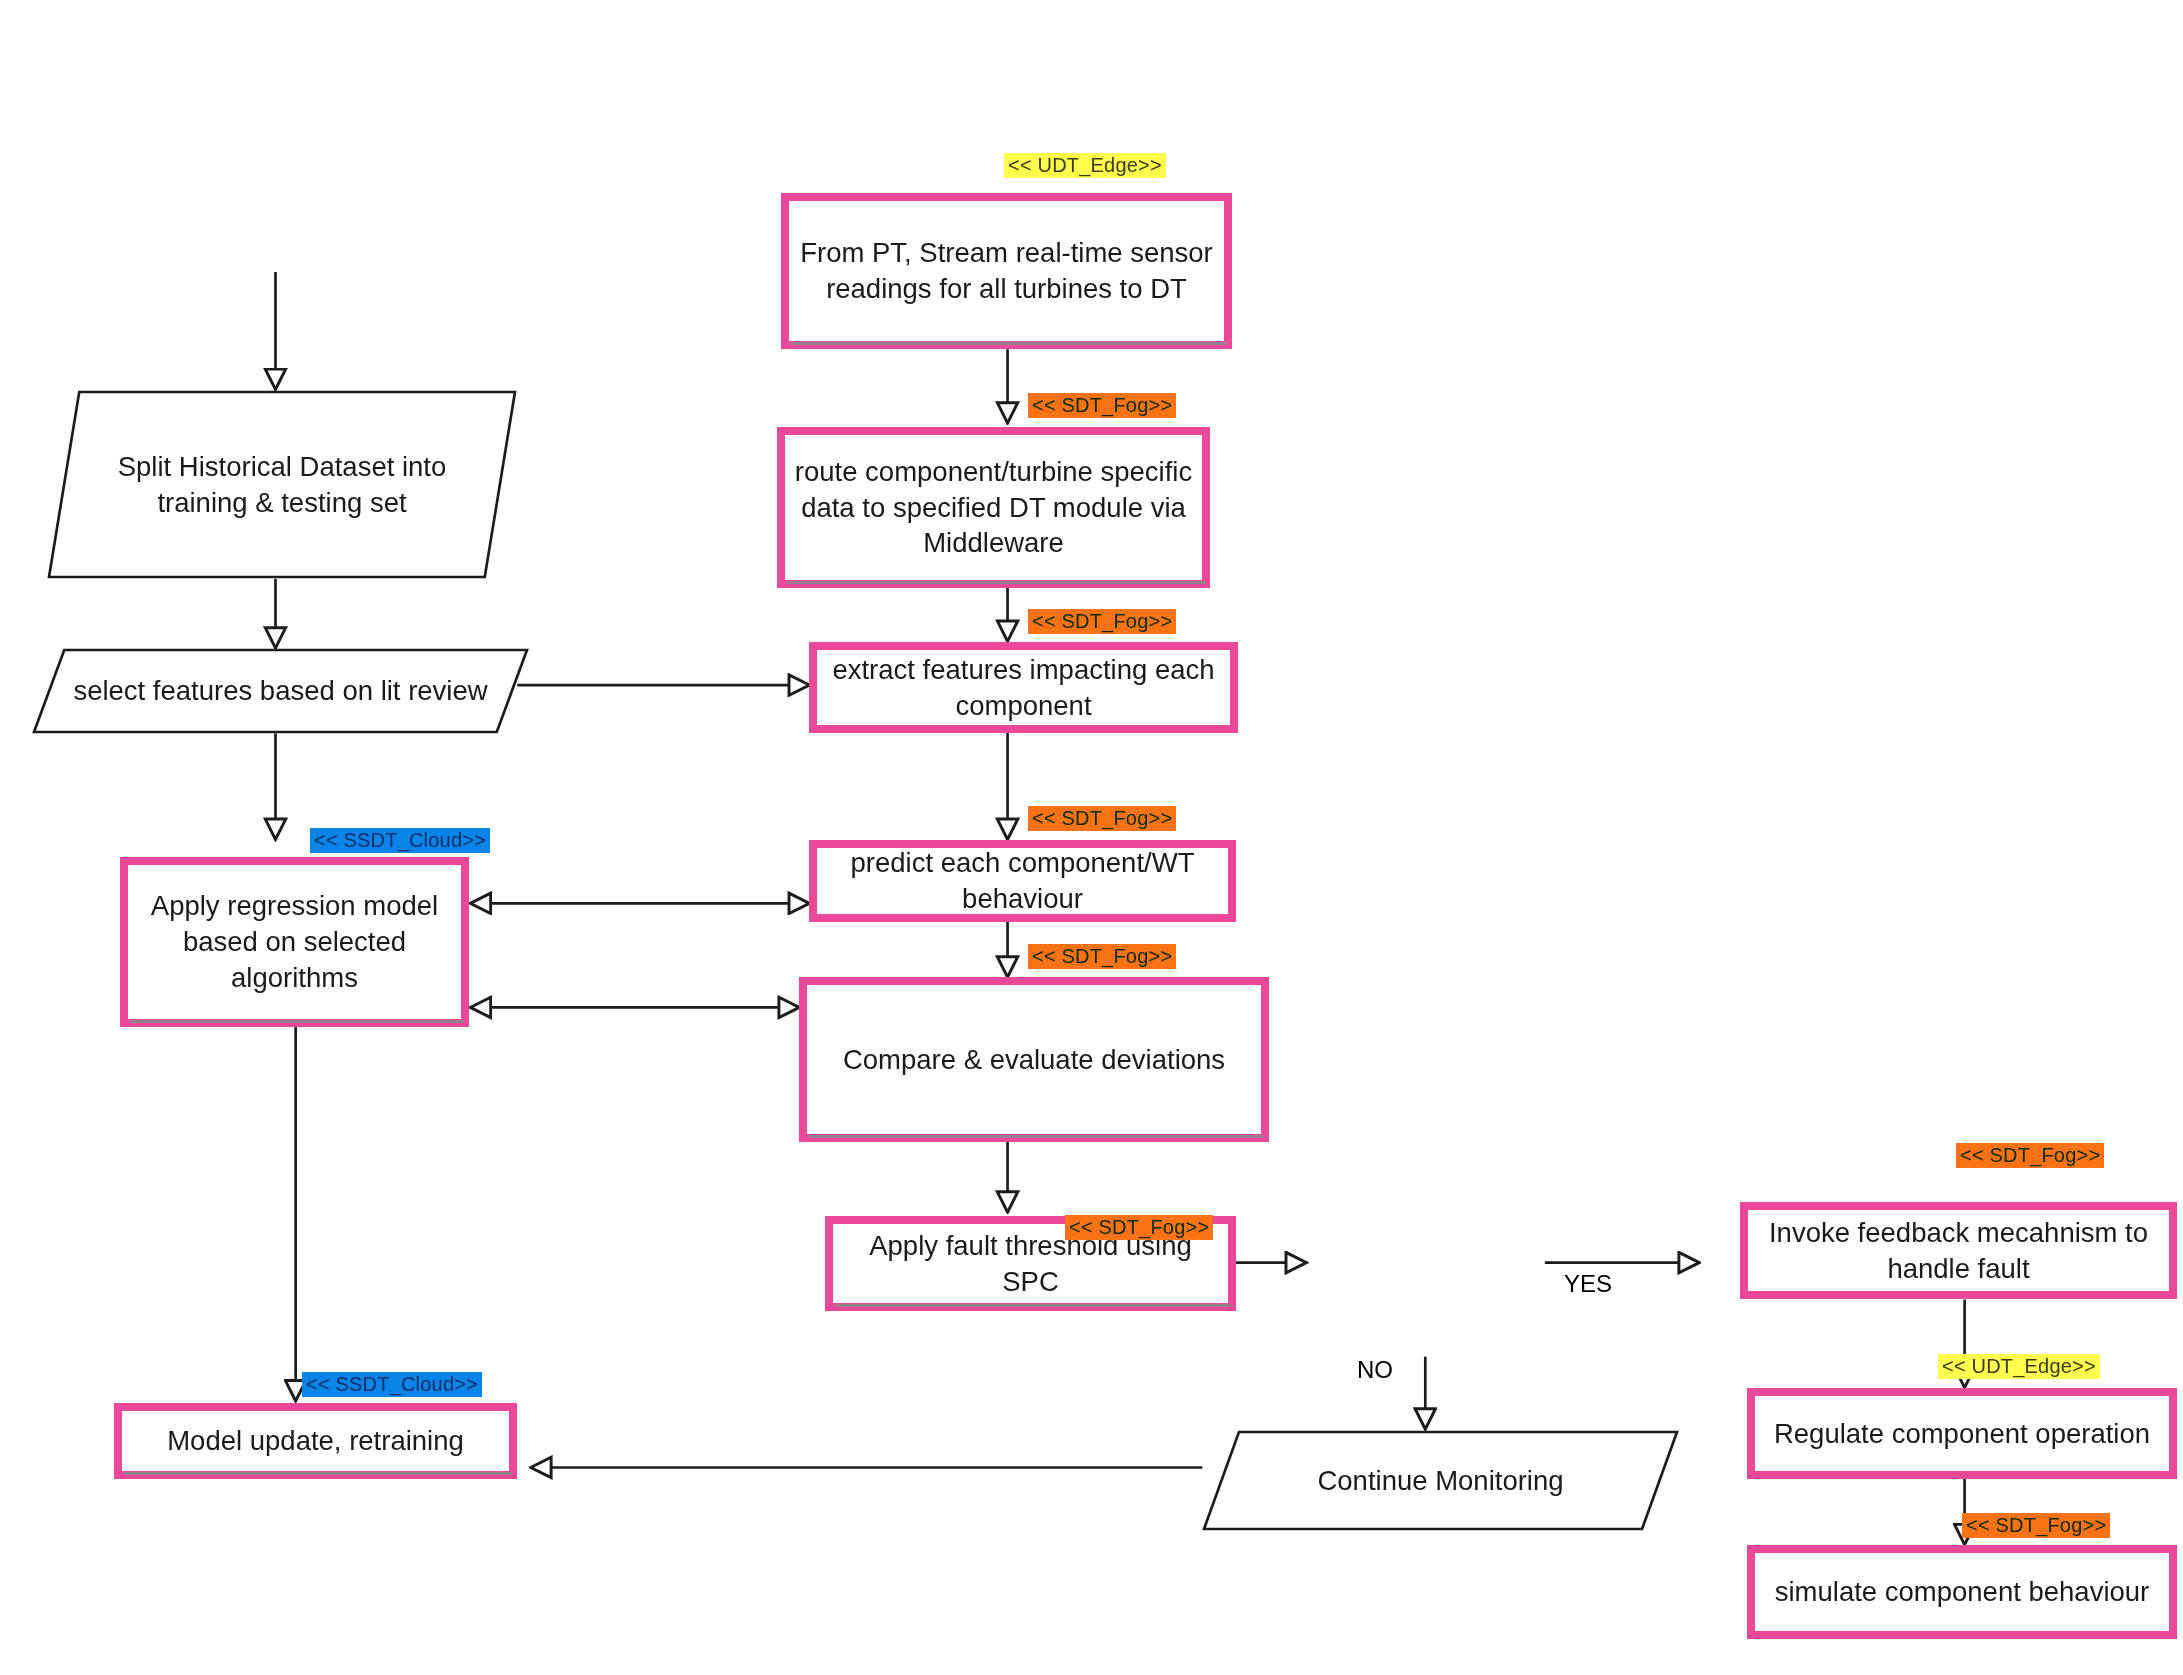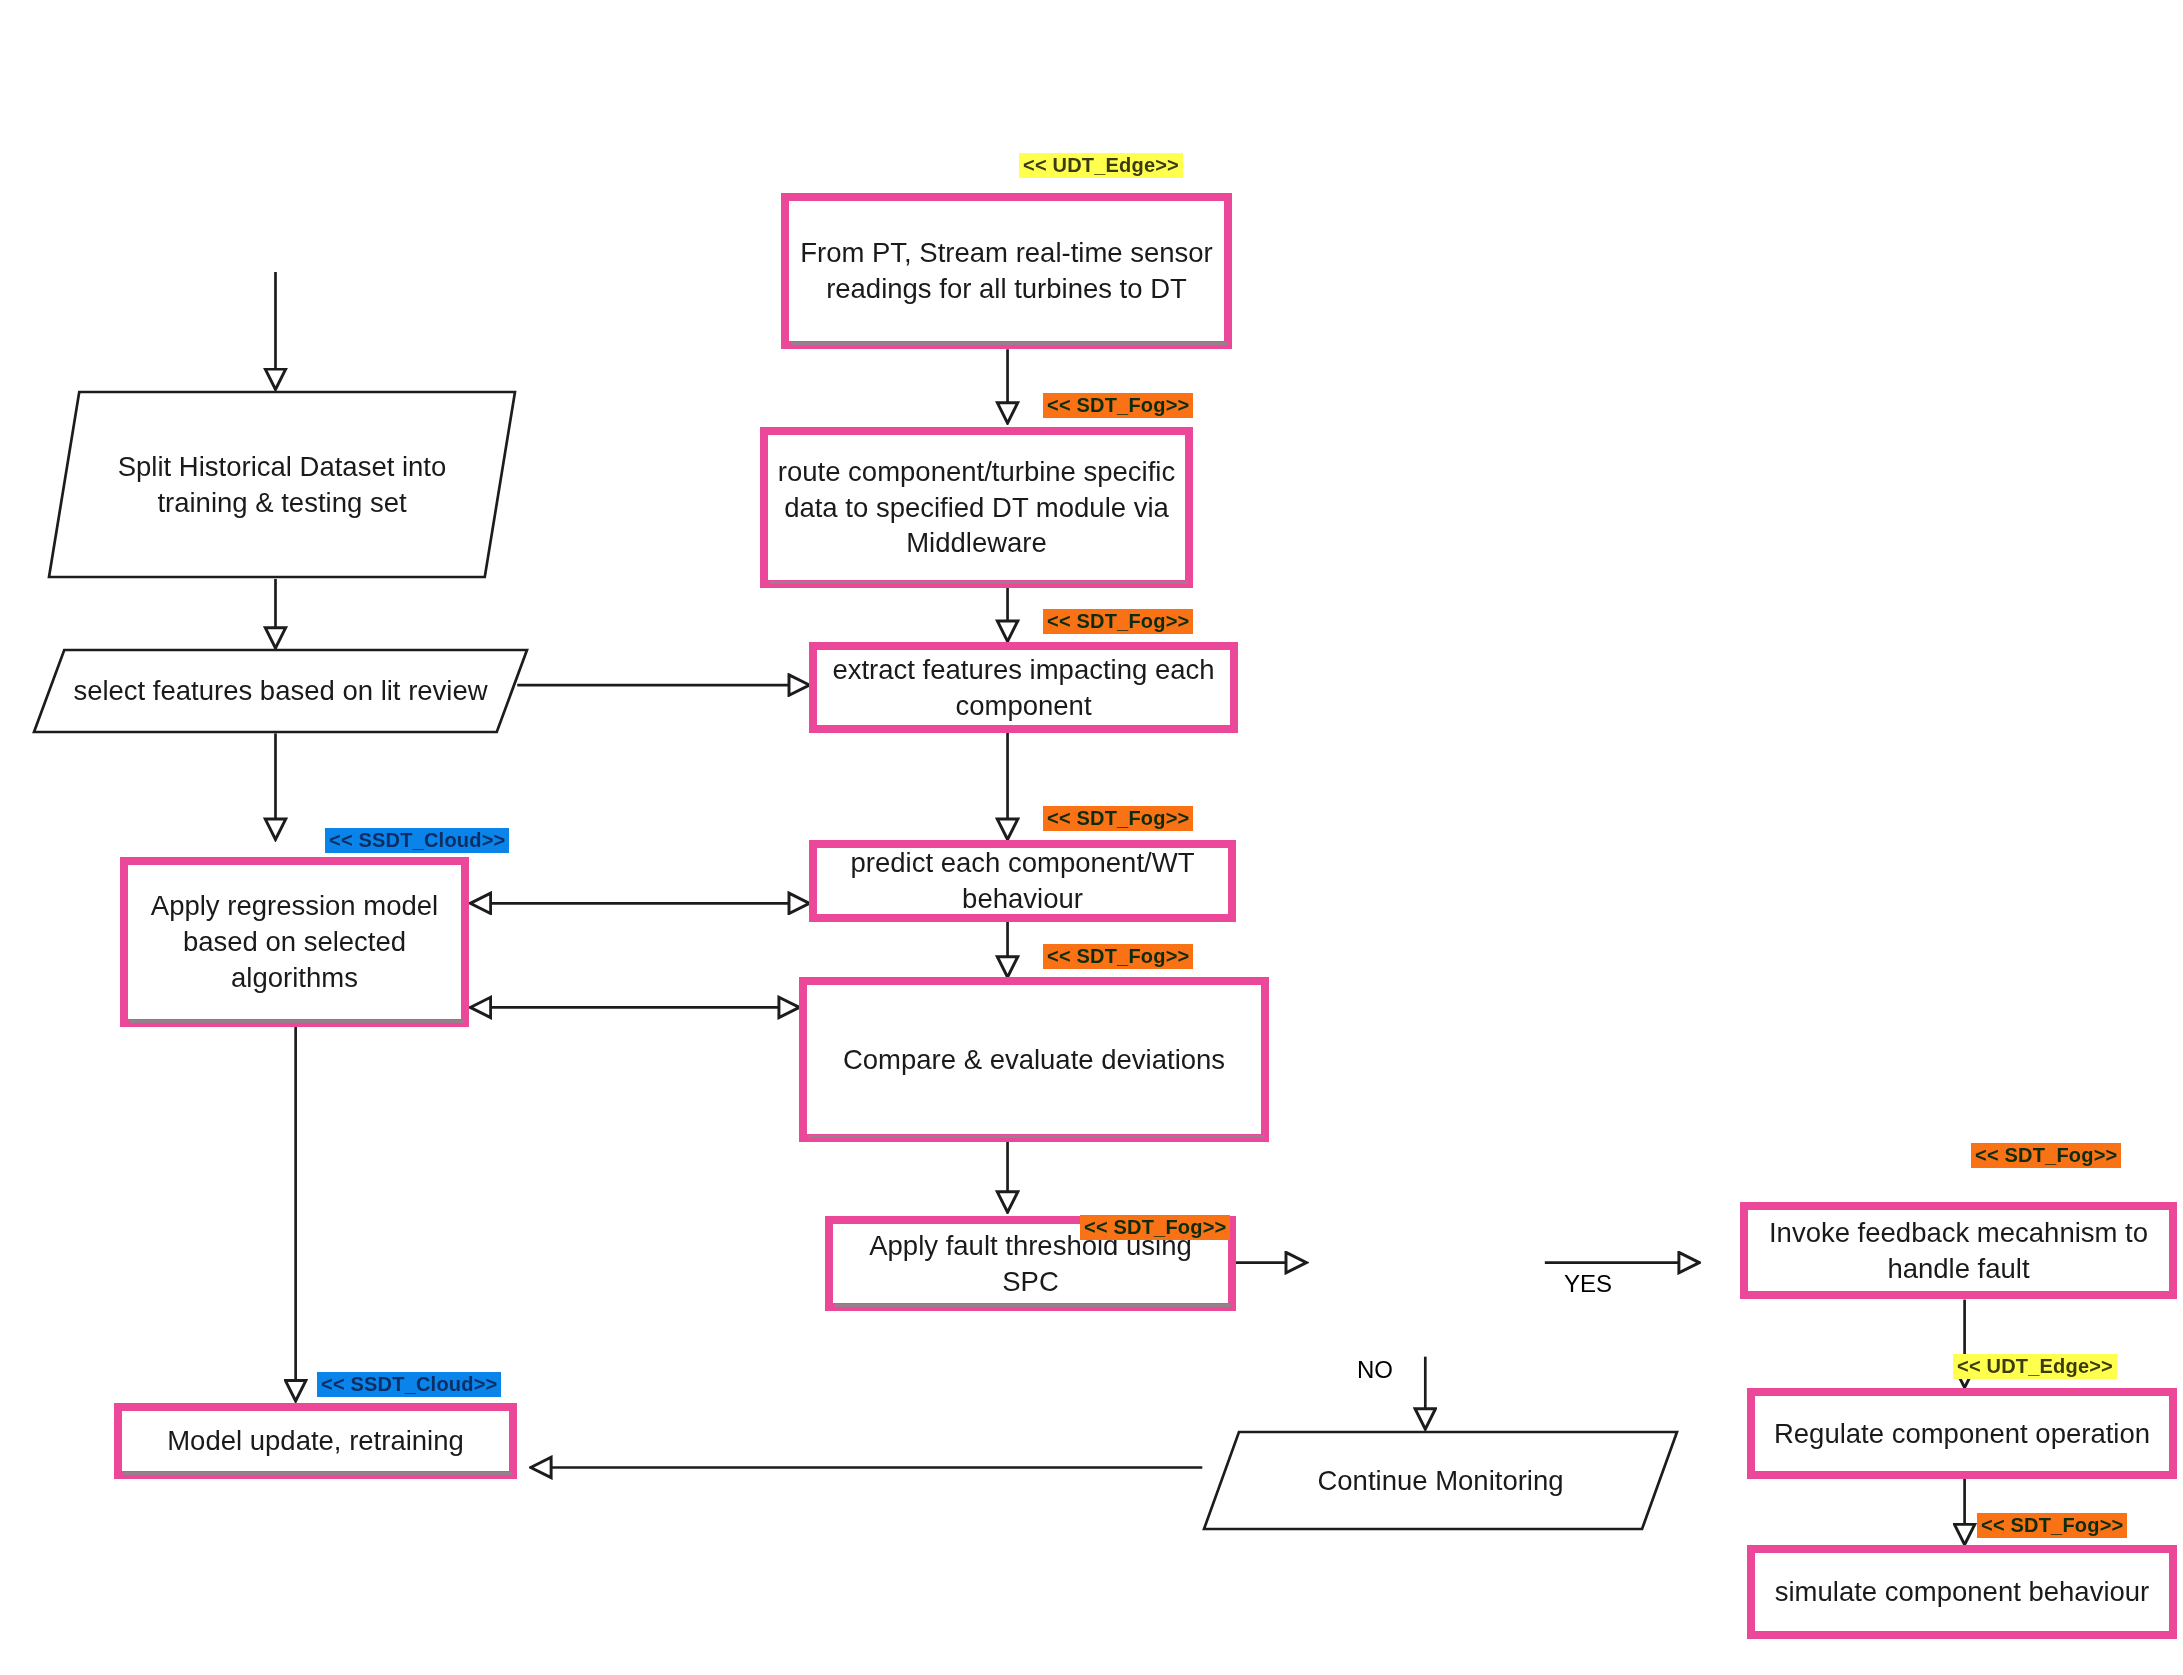--- a/index.html
+++ b/index.html
@@ -59,27 +59,26 @@
     padding:0 23px;
   }
   .node .label{
     position:relative;
     z-index:2;
     width:100%;
   }
   .stereo{
     position:absolute;
     font-size:20px;
-    font-weight:bold;
+    font-weight:normal;
     letter-spacing:0.2px;
     padding:2px 4px 3.4px 4px;
     white-space:nowrap;
     line-height:1.0;
     z-index:6;
-    margin-left:15px;
   }
   .stereo.fog{   background:#f97316; color:#0d2b0d; }
   .stereo.edge{  background:#FFFF4D; color:#3b3b12; }
   .stereo.cloud{ background:#0A84E8; color:#0b2e66; }
   .edgelabel{
     position:absolute;
     font-size:24px;
     color:#000000;
     white-space:nowrap;
     z-index:5;
@@ -164,21 +163,21 @@
   <div class="node rect" style="left:114px; top:1403px; width:403px; height:76px; font-size:27.5px;">
     <span class="label">Model update, retraining</span>
   </div>
 
   <div class="stereo edge" style="left:1004px; top:153px;">&lt;&lt; UDT_Edge&gt;&gt;</div>
   <div class="node rect" style="left:781px; top:193px; width:451px; height:156px; font-size:27.5px;">
     <span class="label">From PT, Stream real-time sensor readings for all turbines to DT</span>
   </div>
 
   <div class="stereo fog" style="left:1028px; top:393px;">&lt;&lt; SDT_Fog&gt;&gt;</div>
-  <div class="node rect" style="left:760px; top:427px; width:433px; height:161px; font-size:27.5px;">
+  <div class="node rect" style="left:777px; top:427px; width:433px; height:161px; font-size:27.5px;">
     <span class="label">route component/turbine specific data to specified DT module via Middleware</span>
   </div>
 
   <div class="stereo fog" style="left:1028px; top:609px;">&lt;&lt; SDT_Fog&gt;&gt;</div>
   <div class="node rect noshadow" style="left:809px; top:642px; width:429px; height:91px; font-size:27.5px;">
     <span class="label">extract features impacting each component</span>
   </div>
 
   <div class="stereo fog" style="left:1028px; top:806px;">&lt;&lt; SDT_Fog&gt;&gt;</div>
   <div class="node rect noshadow" style="left:809px; top:840px; width:427px; height:82px; font-size:27.5px;">

